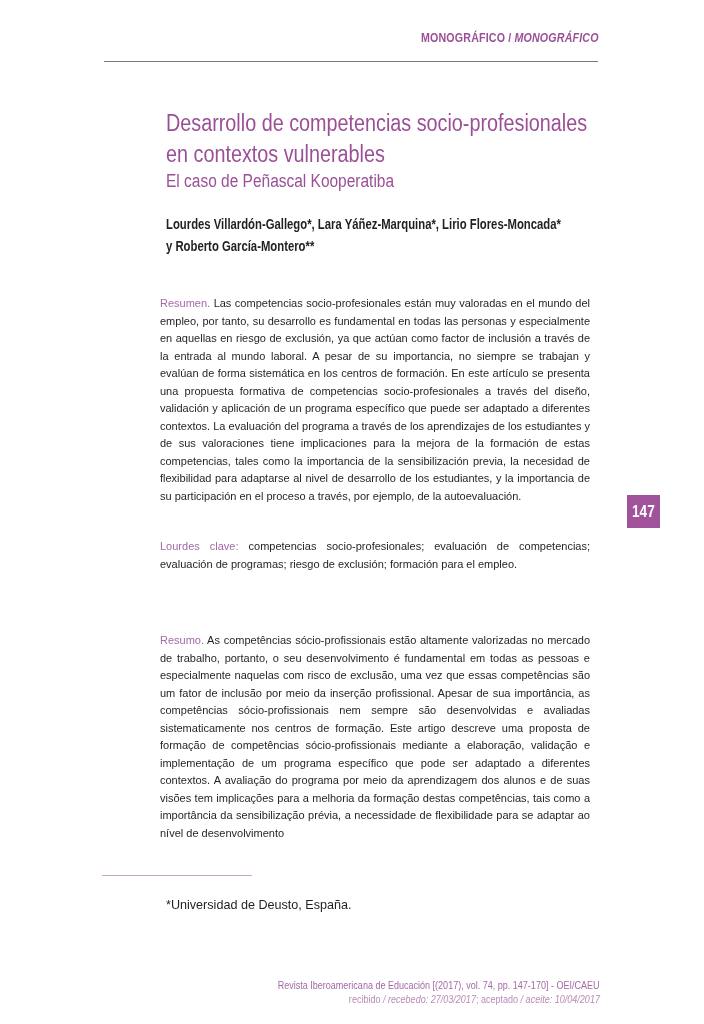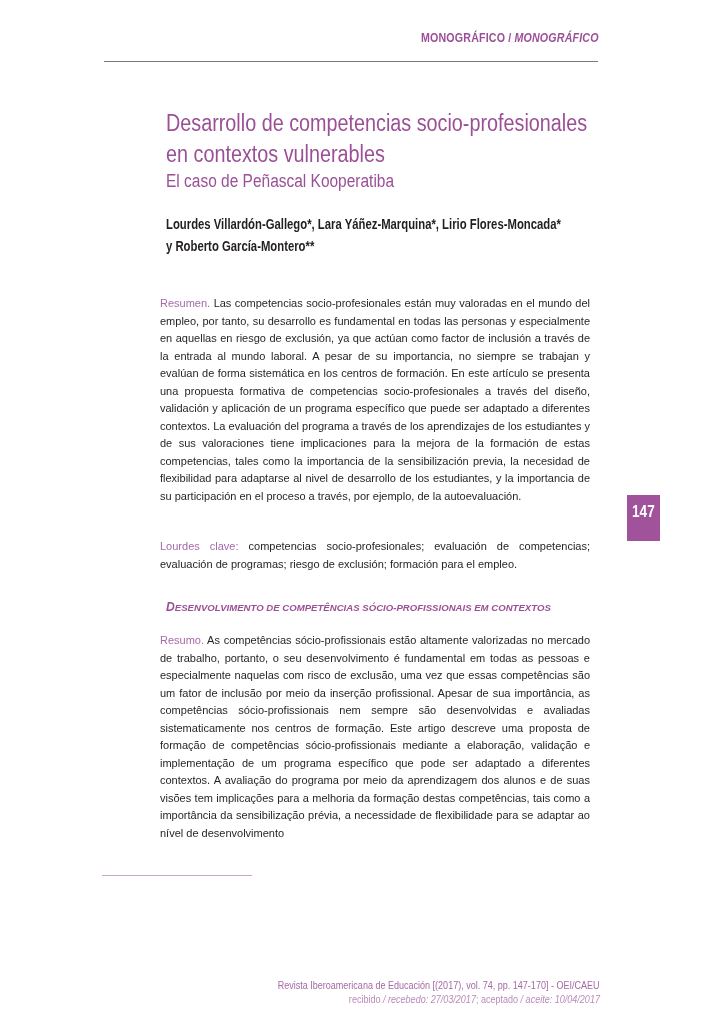--- a/index.html
+++ b/index.html
@@ -12,21 +12,21 @@
   .authors { position: absolute; left: 166px; top: 213px; font-family: "Liberation Sans", sans-serif; font-weight: bold; font-size: 14.5px; line-height: 22px; color: #231f20; transform: scaleX(0.78); transform-origin: left top; white-space: nowrap; }
   .body-block { position: absolute; left: 160px; width: 430px; font-size: 11px; line-height: 17.55px; text-align: justify; color: #231f20; }
   .abstract { top: 295px; }
   .label { color: #a56aa8; }
   .keywords { top: 538px; }
   .pt-title { position: absolute; left: 166px; top: 599px; width: 430px; font-size: 12.2px; line-height: 17.5px; font-weight: bold; font-style: italic; color: #9b4f96; text-align: left; }
   .pt-title .sc { font-size: 9.6px; }
   .pt-abstract { top: 632px; }
   .footnote-rule { position: absolute; left: 102px; top: 875px; width: 150px; height: 1px; background: #c9a6c9; }
   .footnotes { position: absolute; left: 166px; top: 895px; font-size: 12.6px; line-height: 21px; color: #231f20; }
-  .page-badge { position: absolute; left: 627px; top: 495px; width: 33px; height: 46px; background: #a0529b; color: #ffffff; font-weight: bold; font-size: 16px; line-height: 33px; text-align: center; }
+  .page-badge { position: absolute; left: 627px; top: 495px; width: 33px; height: 33px; background: #a0529b; color: #ffffff; font-weight: bold; font-size: 16px; line-height: 33px; text-align: center; }
   .page-badge span { display: inline-block; transform: scaleX(0.85); }
   .journal { position: absolute; right: 104px; top: 979px; font-size: 11px; color: #a56aa8; transform: scaleX(0.82); transform-origin: right center; white-space: nowrap; }
   .dates { position: absolute; right: 104px; top: 993px; font-size: 10.5px; color: #b98ab9; transform: scaleX(0.86); transform-origin: right center; white-space: nowrap; }
   .dates .it { font-style: italic; }
 </style>
 </head>
 <body>
 
 <div class="header-label">
   <span>MONOGRÁFICO</span><span> / </span><span class="it">MONOGRÁFICO</span>
@@ -46,29 +46,29 @@
 
 <div class="body-block abstract">
   <span class="label">Resumen.</span><span> Las competencias socio-profesionales están muy valoradas en el mundo del empleo, por tanto, su desarrollo es fundamental en todas las personas y especialmente en aquellas en riesgo de exclusión, ya que actúan como factor de inclusión a través de la entrada al mundo laboral. A pesar de su importancia, no siempre se trabajan y evalúan de forma sistemática en los centros de formación. En este artículo se presenta una propuesta formativa de competencias socio-profesionales a través del diseño, validación y aplicación de un programa específico que puede ser adaptado a diferentes contextos. La evaluación del programa a través de los aprendizajes de los estudiantes y de sus valoraciones tiene implicaciones para la mejora de la formación de estas competencias, tales como la importancia de la sensibilización previa, la necesidad de flexibilidad para adaptarse al nivel de desarrollo de los estudiantes, y la importancia de su participación en el proceso a través, por ejemplo, de la autoevaluación.</span>
 </div>
 
 <div class="body-block keywords">
   <span class="label">Lourdes clave:</span><span> competencias socio-profesionales; evaluación de competencias; evaluación de programas; riesgo de exclusión; formación para el empleo.</span>
 </div>
 
 <div class="pt-title">
-  <div><span>D</span><span class="sc">ESENVOLVIMENTO DE COMPETÊNCIAS SÓCIO-PROFISSIONAIS EM CONTEXTOS</span></div>
 </div>
 
 <div class="body-block pt-abstract">
   <span class="label">Resumo.</span><span> As competências sócio-profissionais estão altamente valorizadas no mercado de trabalho, portanto, o seu desenvolvimento é fundamental em todas as pessoas e especialmente naquelas com risco de exclusão, uma vez que essas competências são um fator de inclusão por meio da inserção profissional. Apesar de sua importância, as competências sócio-profissionais nem sempre são desenvolvidas e avaliadas sistematicamente nos centros de formação. Este artigo descreve uma proposta de formação de competências sócio-profissionais mediante a elaboração, validação e implementação de um programa específico que pode ser adaptado a diferentes contextos. A avaliação do programa por meio da aprendizagem dos alunos e de suas visões tem implicações para a melhoria da formação destas competências, tais como a importância da sensibilização prévia, a necessidade de flexibilidade para se adaptar ao nível de desenvolvimento</span>
 </div>
 
 <div class="footnote-rule"></div>
 <div class="footnotes">
+  <div>*Universidad de Deusto, España.</div>
 </div>
 
 <div class="page-badge"><span>147</span></div>
 
 <div class="journal">Revista Iberoamericana de Educación [(2017), vol. 74, pp. 147-170] - OEI/CAEU</div>
 <div class="dates">
   <span>recibido</span><span class="it"> / recebedo: </span><span class="it">27/03/2017</span><span>; aceptado</span><span class="it"> / aceite: </span><span class="it">10/04/2017</span>
 </div>
 
 </body></html>

